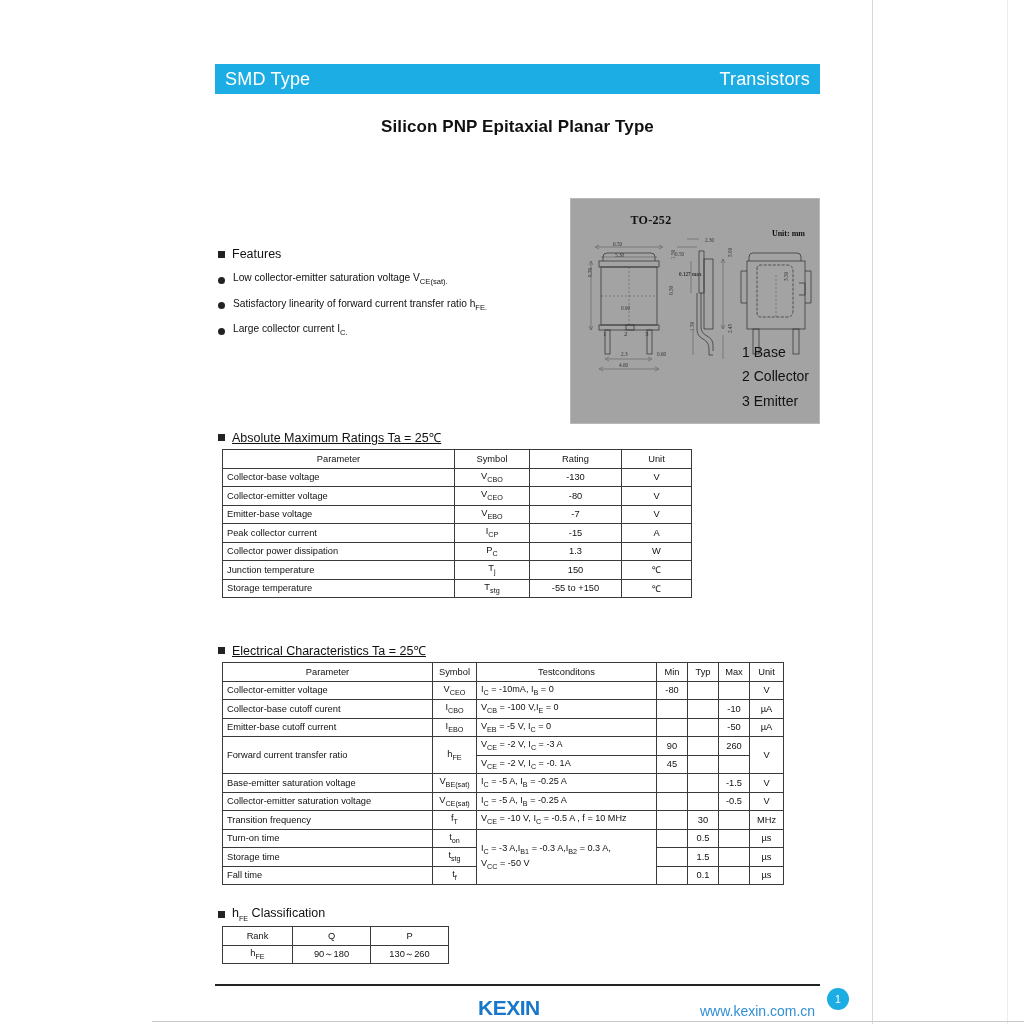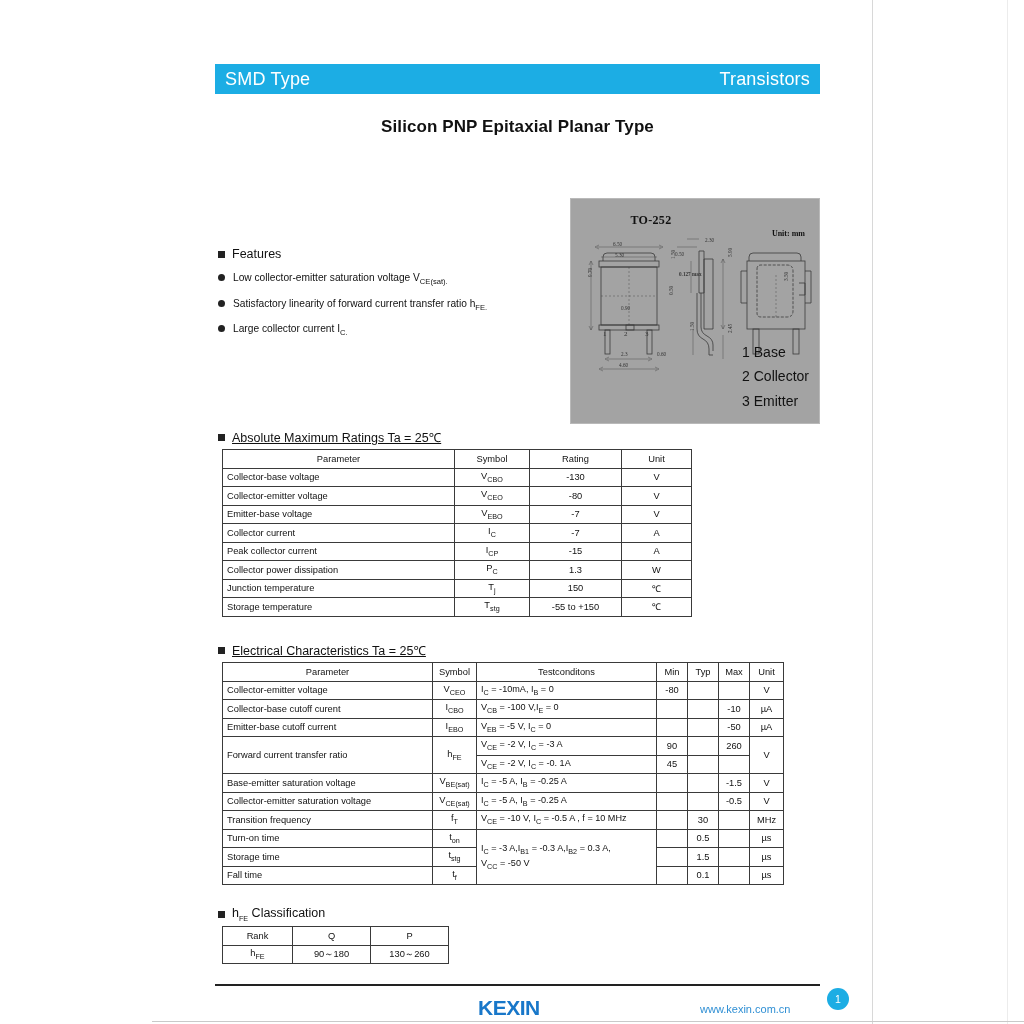--- a/index.html
+++ b/index.html
@@ -42,21 +42,21 @@
   }
   .title-part {
     position: absolute; left: 215px; top: 159px; width: 605px;
     text-align: center; font-size: 15px; font-weight: bold;
   }
 
   
   .features { position: absolute; left: 218px; top: 247px; width: 340px; }
   .feat-head { font-size: 12.5px; margin-bottom: 11px; display:flex; align-items:center; gap:7px;}
   .sq { display:inline-block; width:7px; height:7px; background:#222; }
-  .feat-li { font-size: 10.2px; margin-bottom: 11px; display:flex; align-items:flex-start; gap:8px; line-height:1.25;}
+  .feat-li { font-size: 10.2px; margin-bottom: 11px; display:flex; align-items:center; gap:8px; line-height:1.25;}
   .dot { display:inline-block; width:7px; height:7px; border-radius:50%; background:#222; margin-top:2px; flex:none;}
   sub.sm { font-size: 7.6px; }
 
   
   .pkg {
     position: absolute; left: 570px; top: 198px;
     width: 250px; height: 226px;
     border: 1px solid #b9b9b9; background: #a3a3a3;
   }
   .pkg-title {
@@ -115,21 +115,21 @@
   #hfe td:nth-child(3) { width: 78px; }
 
   
   .foot-rule { position:absolute; left:215px; top:984px; width:605px; height:2px; background:#222; }
   .logo {
     position:absolute; left:478px; top:996px;
     font-size: 21px; font-weight: bold; color:#1877c9; letter-spacing:-0.5px;
   }
   .site {
     position:absolute; left:700px; top:1003px;
-    font-size: 11px; color:#2f8fd4;
+    font-size: 14px; color:#2f8fd4;
   }
   .pagebadge {
     position:absolute; left:827px; top:988px;
     width:22px; height:22px; border-radius:50%;
     background:#1cade4; color:#fff; font-size:10.5px;
     display:flex; align-items:center; justify-content:center;
   }
 </style>
 </head>
 <body>
@@ -279,26 +279,20 @@
       <td>-80</td>
       <td>V</td>
     </tr>
     <tr>
       <td class="l">Emitter-base voltage</td>
       <td><span>V</span><sub>EBO</sub></td>
       <td>-7</td>
       <td>V</td>
     </tr>
     <tr>
-      <td class="l">Collector current</td>
-      <td><span>I</span><sub>C</sub></td>
-      <td>-7</td>
-      <td>A</td>
-    </tr>
-    <tr>
       <td class="l">Peak collector current</td>
       <td><span>I</span><sub>CP</sub></td>
       <td>-15</td>
       <td>A</td>
     </tr>
     <tr>
       <td class="l">Collector power dissipation</td>
       <td><span>P</span><sub>C</sub></td>
       <td>1.3</td>
       <td>W</td>

